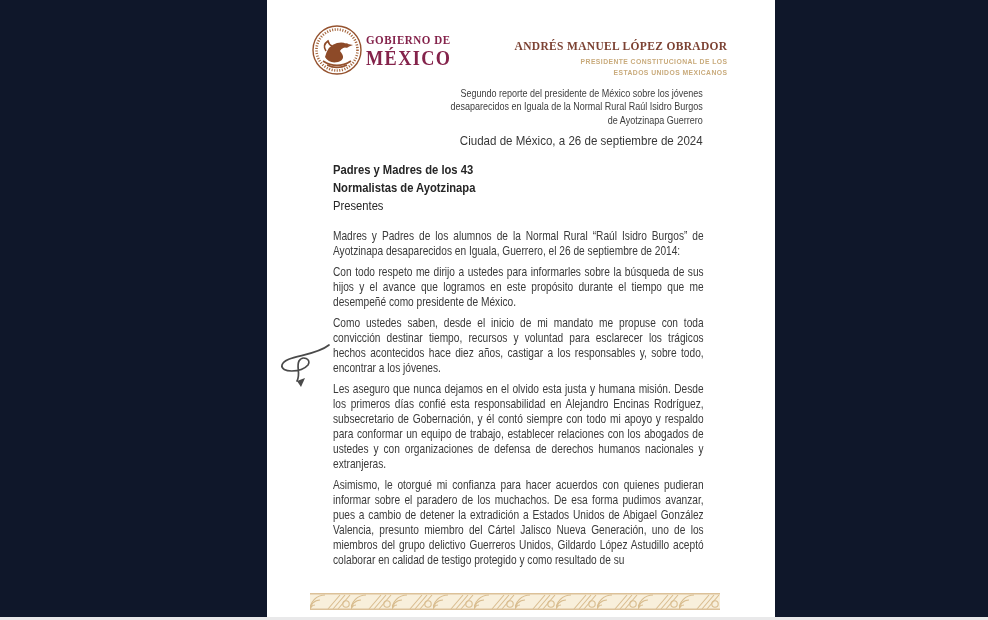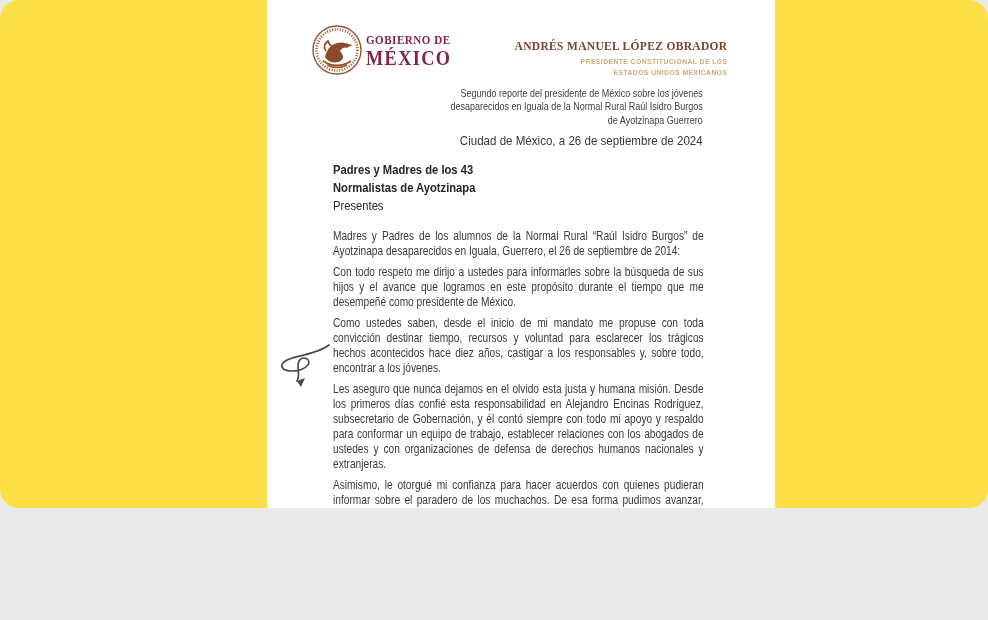--- a/index.html
+++ b/index.html
@@ -1,17 +1,17 @@
 <!DOCTYPE html>
 <html><head>
 <meta charset="utf-8">
 <style>
   html,body{margin:0;padding:0;}
   body{background:#e9e9ea;font-family:"Liberation Sans",sans-serif;}
-  .stage{position:relative;width:988px;height:508px;background:#fde047;overflow:hidden;border-radius:19px;}
+  .stage{position:relative;width:988px;height:617px;background:#0f172a;overflow:hidden;}
   .page{position:absolute;left:267px;top:0;width:508px;height:620px;background:#ffffff;}
 
   
   .cx-l{transform:scaleX(0.85);transform-origin:0 0;}
   .cx-r{transform:scaleX(0.85);transform-origin:100% 0;}
 
   .seal{position:absolute;left:44px;top:24px;width:52px;height:52px;}
 
   .wordmark{position:absolute;left:99px;top:33px;color:#84234b;
     font-family:"Liberation Serif",serif;font-weight:bold;line-height:1;}

